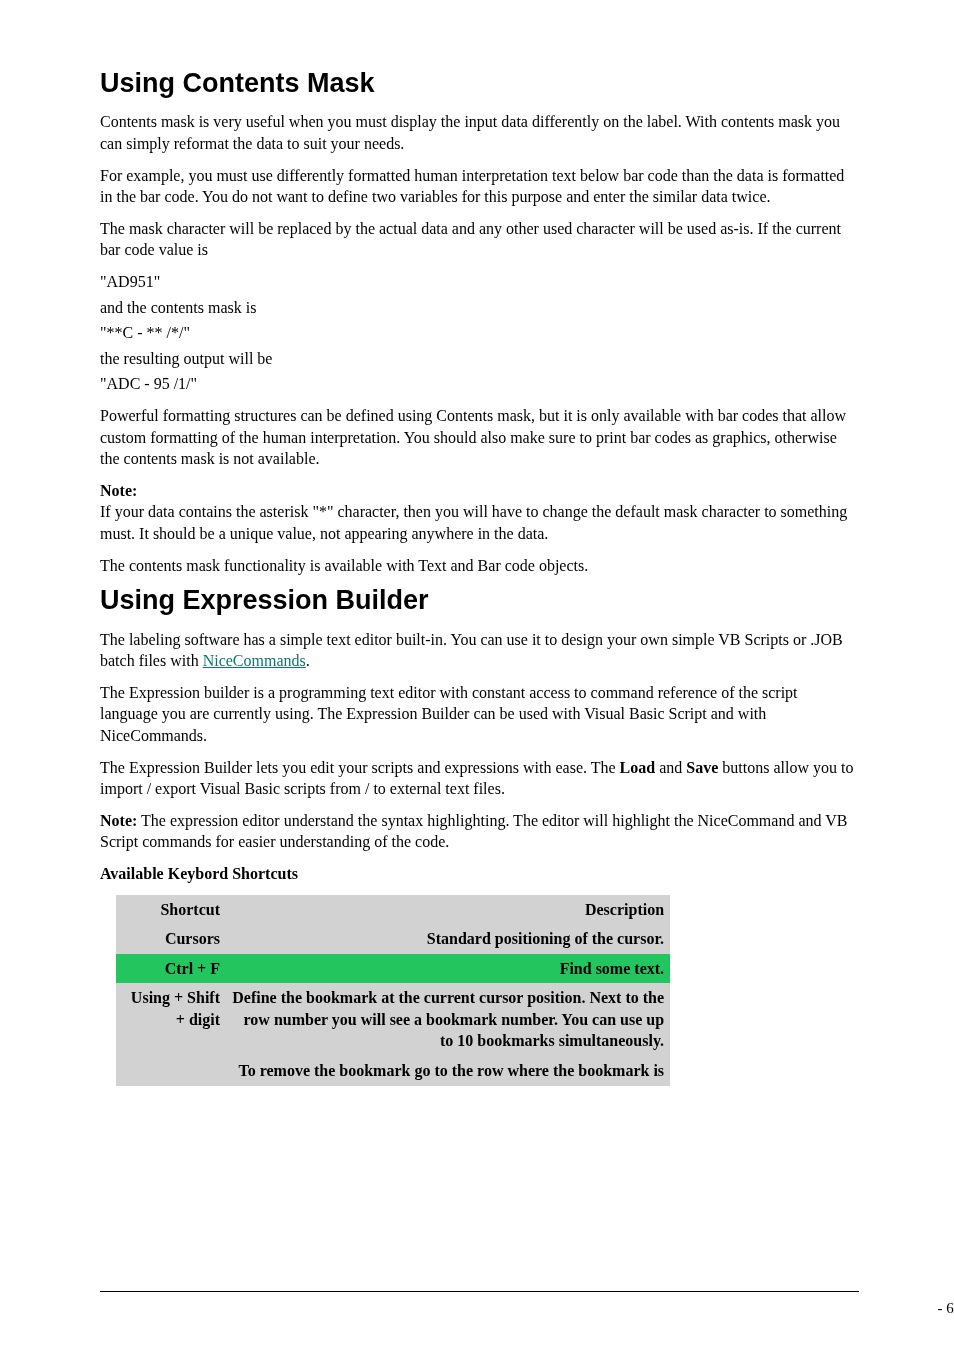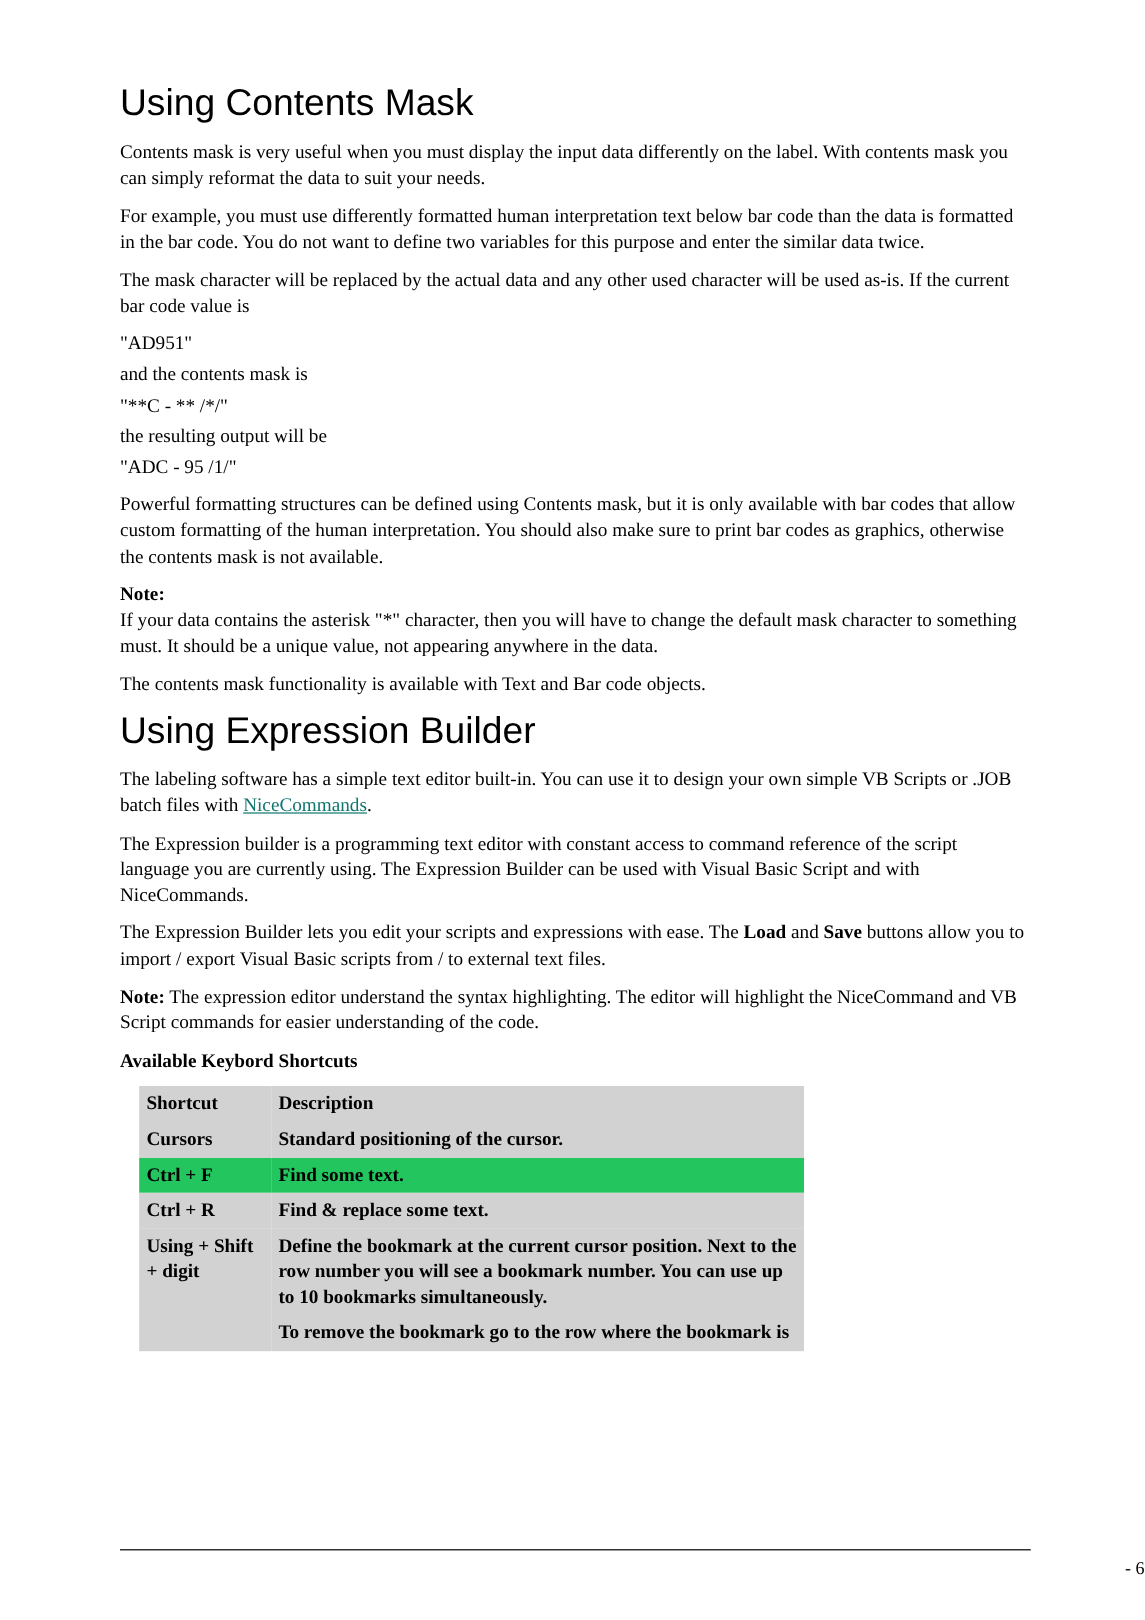--- a/index.html
+++ b/index.html
@@ -13,22 +13,22 @@
       line-height: 1.35;
       color: #000;
       background: #fff;
       width: 954px;
       height: 1350px;
       padding: 65px 95px 0 100px;
       position: relative;
     }
     h1 {
       font-family: Verdana, Geneva, sans-serif;
-      font-weight: 400;
-      font-size: 31px;
+      font-weight: 700;
+      font-size: 27px;
       margin-bottom: 10px;
       color: #000;
     }
     p {
       margin-bottom: 10px;
     }
     .tight {
       margin-bottom: 4px;
     }
     .pre-h1 {
@@ -41,21 +41,21 @@
     .bold {
       font-weight: 700;
     }
     table {
       border-collapse: collapse;
       width: 73%;
       margin-left: 16px;
       margin-top: 3px;
     }
     th, td {
-      text-align: left;
+      text-align: right;
       vertical-align: top;
       padding: 4px 6px 4px 6px;
       font-weight: 700;
     }
     th.col1, td.col1 {
       width: 110px;
     }
     tr.dark td, tr.dark th {
       background: #d2d2d2;
     }
@@ -126,24 +126,20 @@
   </tr>
   <tr class="dark">
     <td class="col1">Cursors</td>
     <td>Standard positioning of the cursor.</td>
   </tr>
   <tr class="light">
     <td class="col1">Ctrl + F</td>
     <td>Find some text.</td>
   </tr>
   <tr class="dark">
-    <td class="col1">Ctrl + R</td>
-    <td>Find &amp; replace some text.</td>
-  </tr>
-  <tr class="dark">
     <td class="col1">Using + Shift + digit</td>
     <td>
       <div style="margin-bottom:8px;">Define the bookmark at the current cursor position. Next to the row number you will see a bookmark number. You can use up to 10 bookmarks simultaneously.</div>
       <div>To remove the bookmark go to the row where the bookmark is</div>
     </td>
   </tr>
 </tbody>
   </table>
 
 <div class="footer-line"></div>

